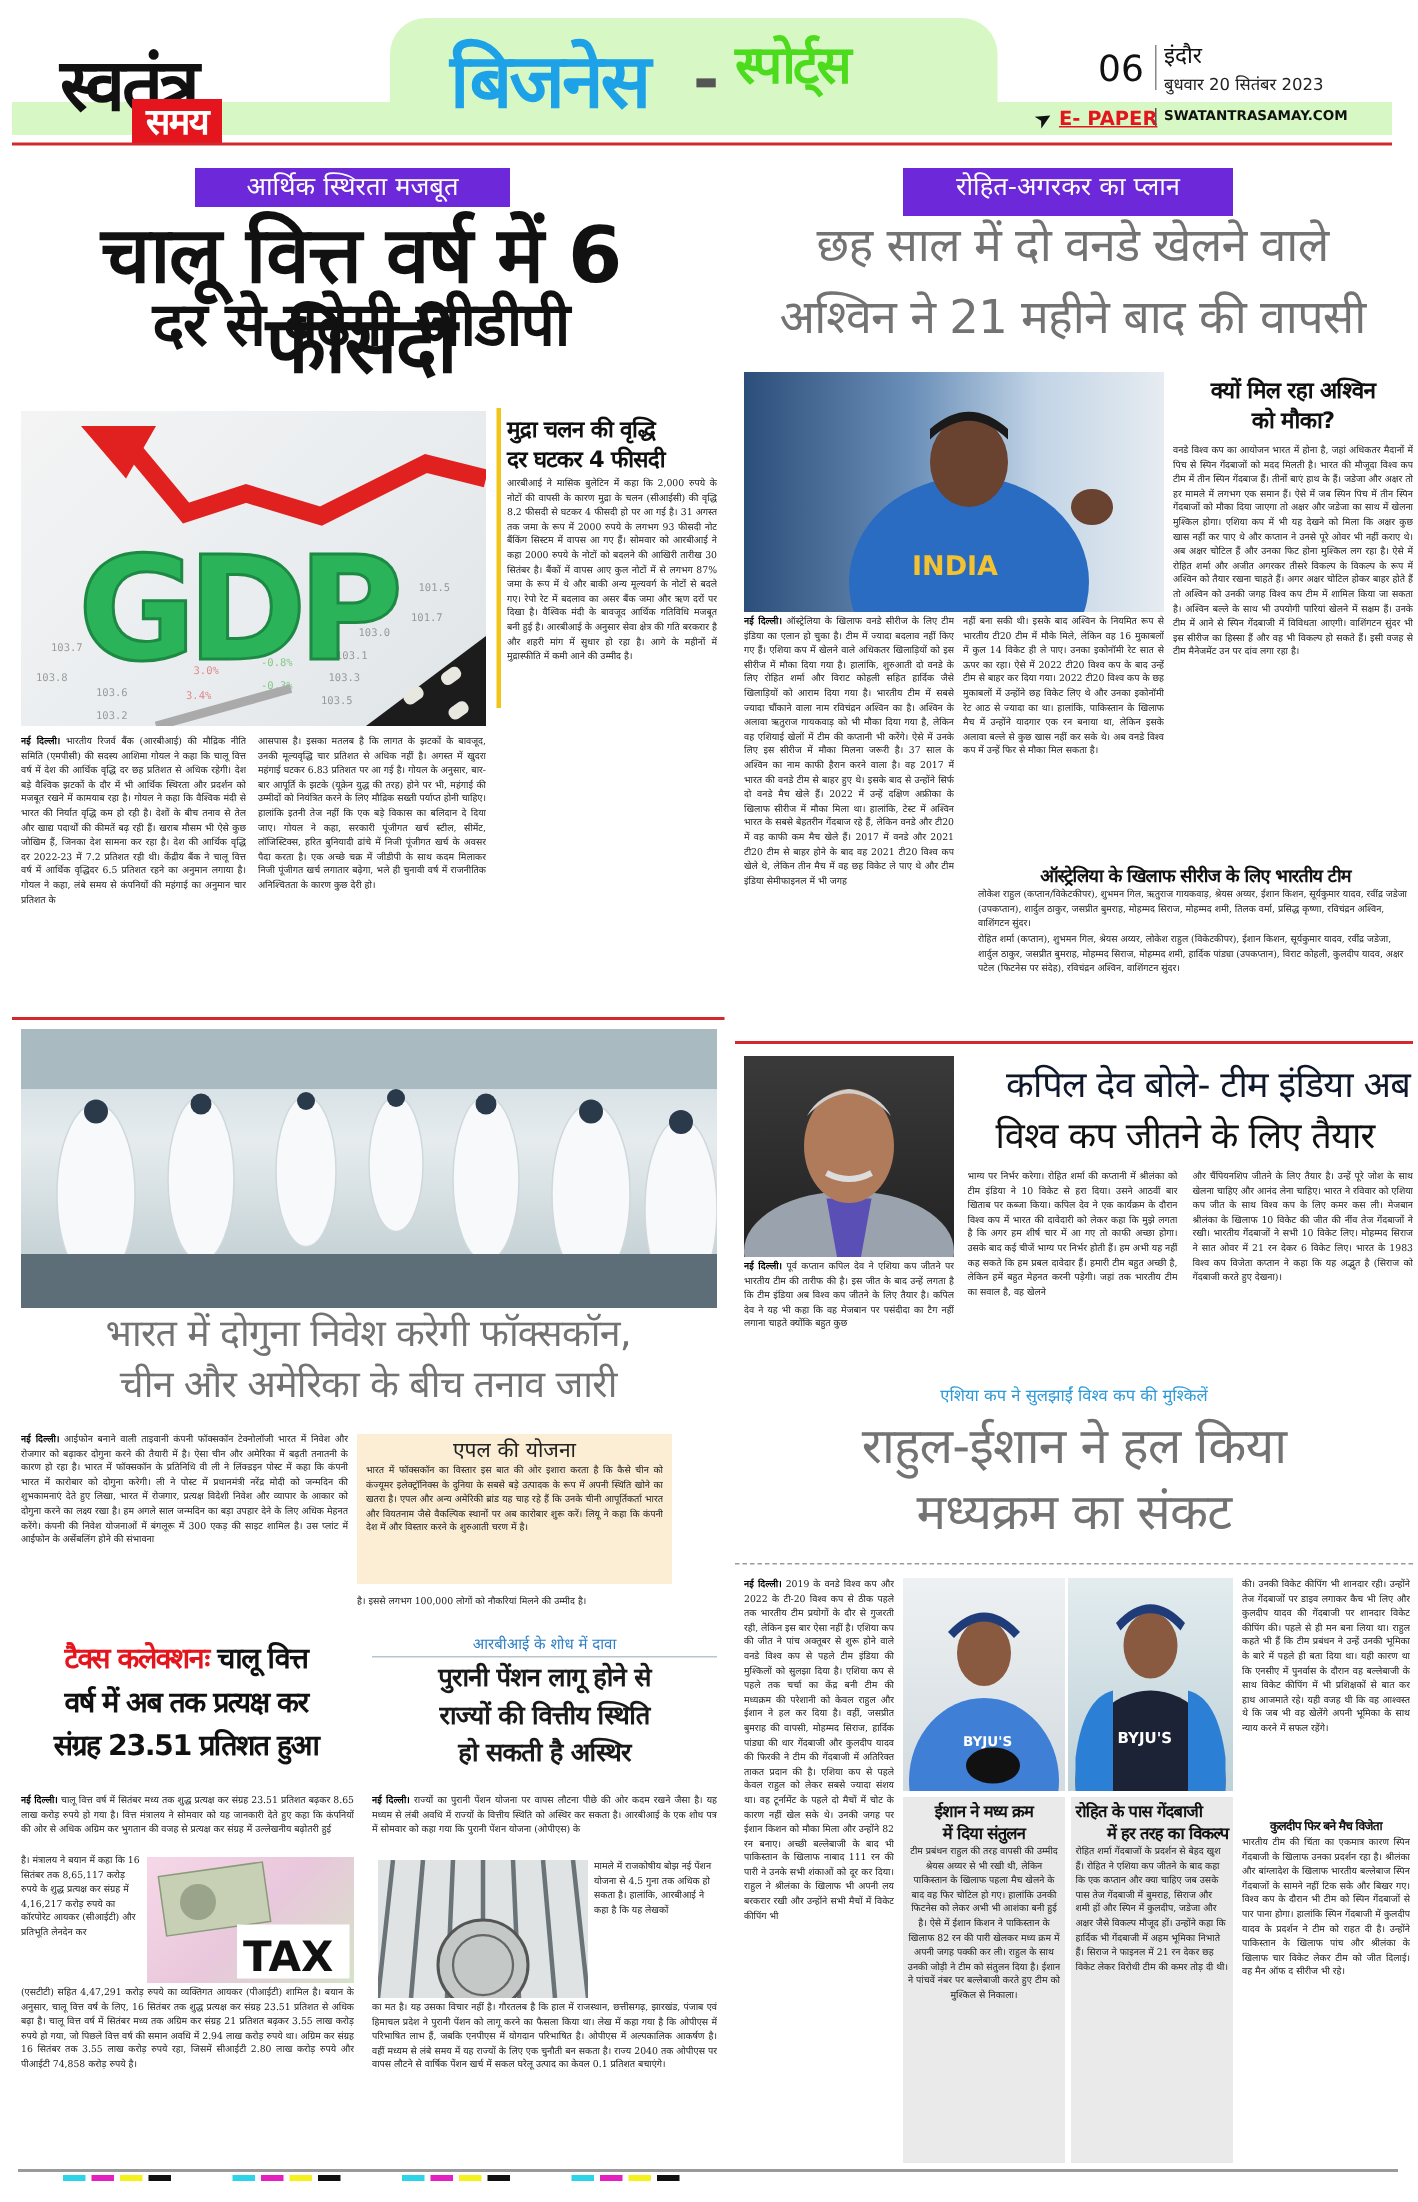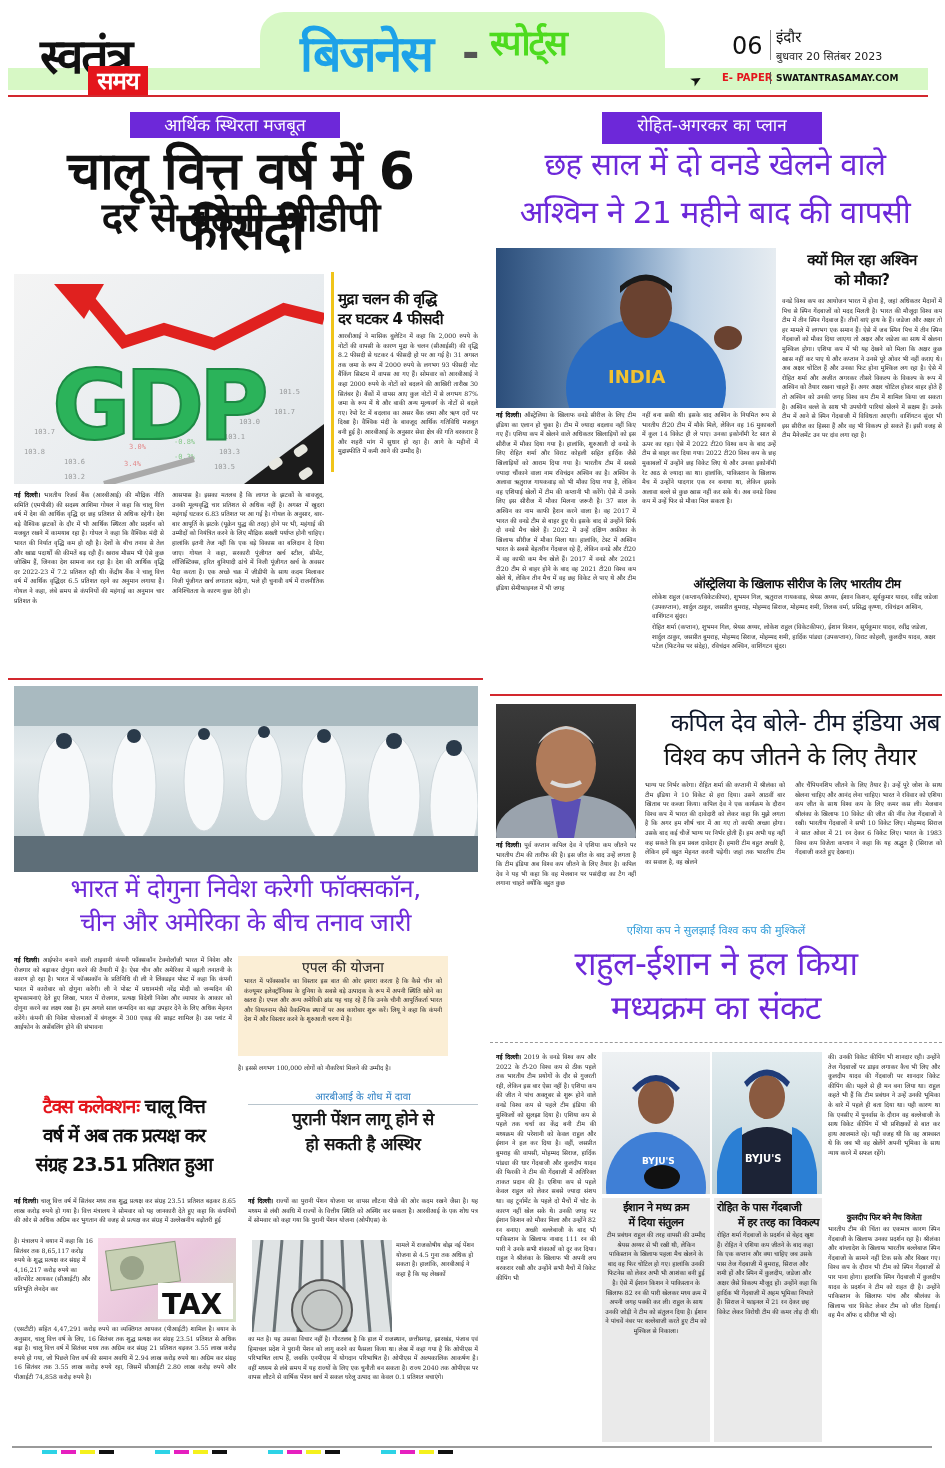--- a/index.html
+++ b/index.html
@@ -2,40 +2,40 @@
 <html><head>
 <meta charset="utf-8">
 <style>
   * { box-sizing: border-box; margin: 0; padding: 0; }
   html, body { width: 945px; height: 1468px; background: #fff; overflow: hidden; }
   body { font-family: "DejaVu Sans", sans-serif; color: #111; position: relative; }
   .abs { position: absolute; }
   .body-text { font-family: "DejaVu Serif", serif; font-size: 6.2px; line-height: 9.6px; color: #222; text-align: justify; overflow: hidden; }
   .body-text b { font-weight: bold; color: #000; }
   .hl-bold { font-family: "DejaVu Sans", sans-serif; font-weight: bold; color: #111; letter-spacing: -1px; text-align: center; line-height: 1.15; }
-  .hl-light { font-family: "DejaVu Sans", sans-serif; font-weight: normal; color: #6d28d9; text-align: center; line-height: 1.2; letter-spacing: -0.5px; }
+  .hl-light { font-family: "DejaVu Sans", sans-serif; font-weight: normal; color: #737373; text-align: center; line-height: 1.2; letter-spacing: -0.5px; }
   .kicker-red { background: #6d28d9; color: #fff; text-align: center; font-family: "DejaVu Sans", sans-serif; }
   .rule-red { background: #d3282e; height: 2px; }
   .rule-grey { background: #9a9a9a; height: 2px; }
   .photo { overflow: hidden; }
   .sub-hl { font-family: "DejaVu Sans", sans-serif; font-weight: bold; text-align: center; color: #111; letter-spacing: -0.5px; }
   
   #logo-top { left: 40px; top: 22px; font-size: 48px; font-weight: bold; letter-spacing: -2px; color: #111; font-family: Liberation Serif, serif; }
   #logo-bottom { left: 88px; top: 66px; width: 60px; height: 30px; background: #e4151c; color: #fff; font-size: 24px; font-weight: bold; text-align: center; line-height: 30px; font-family: "DejaVu Sans", sans-serif; letter-spacing: -1px; }
   #green-band { left: 8px; top: 68px; width: 920px; height: 22px; background: #d7f8c5; }
   #green-tab { left: 260px; top: 12px; width: 405px; height: 78px; background: #d7f8c5; border-radius: 24px 24px 0 0; }
   #section-a { left: 300px; top: 18px; font-size: 50px; font-weight: bold; color: #1da2e8; letter-spacing: -2px; }
   #section-dash { left: 462px; top: 28px; font-size: 42px; font-weight: bold; color: #555; }
   #section-b { left: 490px; top: 18px; font-size: 35px; font-weight: bold; color: #4ddb1e; letter-spacing: -2px; }
   #page-num { left: 732px; top: 32px; font-size: 24px; color: #111; }
   #vsep { left: 770px; top: 30px; width: 1px; height: 30px; background: #888; }
   #city { left: 776px; top: 26px; font-size: 15px; color: #111; }
   #dateline { left: 776px; top: 48px; font-size: 11px; color: #222; }
   #epaper-arrow { left: 690px; top: 72px; font-size: 14px; color: #111; transform: rotate(-30deg); }
-  #epaper { left: 722px; top: 72px; font-size: 10px; color: #e4151c; font-weight: bold; }
+  #epaper { left: 706px; top: 72px; font-size: 13px; color: #e4151c; font-weight: bold; text-decoration: underline; }
   #vsep2 { left: 770px; top: 72px; width: 1px; height: 12px; background: #555; }
   #site { left: 776px; top: 73px; font-size: 9px; font-weight: bold; color: #111; }
   #mast-rule { left: 8px; top: 95px; width: 920px; height: 2px; background: #d3282e; }
 </style>
 </head>
 <body>
 
 <div id="green-band" class="abs"></div>
 <div id="green-tab" class="abs"></div>
 <div id="logo-top" class="abs">स्वतंत्र</div>
@@ -80,21 +80,21 @@
     <text x="38" y="165" font-family="DejaVu Sans, sans-serif" font-weight="bold" font-size="96" fill="#2bb35a" stroke="#1d8a44" stroke-width="2" letter-spacing="-6">GDP</text>
     <polygon points="230,210 310,150 310,210" fill="#1c1c1c"></polygon>
     <rect x="255" y="185" width="14" height="9" rx="4" fill="#e8e8e0" transform="rotate(-35 262 190)"></rect>
     <rect x="280" y="172" width="14" height="9" rx="4" fill="#e8e8e0" transform="rotate(-35 287 177)"></rect>
     <rect x="285" y="195" width="14" height="9" rx="4" fill="#e8e8e0" transform="rotate(-35 292 200)"></rect>
     <line x1="90" y1="210" x2="180" y2="185" stroke="#aaa" stroke-width="6"></line>
   </svg>
 </div>
 
 <div class="abs" style="left:331px;top:272px;width:3px;height:200px;background:#f0c419;"></div>
-<div class="abs" style="left:338px;top:289px;width:140px;">
+<div class="abs" style="left:338px;top:276px;width:140px;">
   <div class="sub-hl" style="font-size:15px;text-align:left;line-height:20px;">मुद्रा चलन की वृद्धि</div>
   <div class="sub-hl" style="font-size:15px;text-align:left;line-height:20px;">दर घटकर 4 फीसदी</div>
   <div class="body-text" style="height:160px;margin-top:2px;">आरबीआई ने मासिक बुलेटिन में कहा कि 2,000 रुपये के नोटों की वापसी के कारण मुद्रा के चलन (सीआईसी) की वृद्धि 8.2 फीसदी से घटकर 4 फीसदी हो पर आ गई है। 31 अगस्त तक जमा के रूप में 2000 रुपये के लगभग 93 फीसदी नोट बैंकिंग सिस्टम में वापस आ गए हैं। सोमवार को आरबीआई ने कहा 2000 रुपये के नोटों को बदलने की आखिरी तारीख 30 सितंबर है। बैंकों में वापस आए कुल नोटों में से लगभग 87% जमा के रूप में थे और बाकी अन्य मूल्यवर्ग के नोटों से बदले गए। रेपो रेट में बदलाव का असर बैंक जमा और ऋण दरों पर दिखा है। वैश्विक मंदी के बावजूद आर्थिक गतिविधि मजबूत बनी हुई है। आरबीआई के अनुसार सेवा क्षेत्र की गति बरकरार है और शहरी मांग में सुधार हो रहा है। आगे के महीनों में मुद्रास्फीति में कमी आने की उम्मीद है।</div>
 </div>
 
 <div class="abs body-text" style="left:14px;top:490px;width:150px;height:180px;"><b>नई दिल्ली।</b> <span>भारतीय रिजर्व बैंक (आरबीआई) की मौद्रिक नीति समिति (एमपीसी) की सदस्य आशिमा गोयल ने कहा कि चालू वित्त वर्ष में देश की आर्थिक वृद्धि दर छह प्रतिशत से अधिक रहेगी। देश बड़े वैश्विक झटकों के दौर में भी आर्थिक स्थिरता और प्रदर्शन को मजबूत रखने में कामयाब रहा है। गोयल ने कहा कि वैश्विक मंदी से भारत की निर्यात वृद्धि कम हो रही है। देशों के बीच तनाव से तेल और खाद्य पदार्थों की कीमतें बढ़ रही हैं। खराब मौसम भी ऐसे कुछ जोखिम हैं, जिनका देश सामना कर रहा है। देश की आर्थिक वृद्धि दर 2022-23 में 7.2 प्रतिशत रही थी। केंद्रीय बैंक ने चालू वित्त वर्ष में आर्थिक वृद्धिदर 6.5 प्रतिशत रहने का अनुमान लगाया है। गोयल ने कहा, लंबे समय से कंपनियों की महंगाई का अनुमान चार प्रतिशत के</span></div>
 <div class="abs body-text" style="left:172px;top:490px;width:152px;height:180px;">आसपास है। इसका मतलब है कि लागत के झटकों के बावजूद, उनकी मूल्यवृद्धि चार प्रतिशत से अधिक नहीं है। अगस्त में खुदरा महंगाई घटकर 6.83 प्रतिशत पर आ गई है। गोयल के अनुसार, बार-बार आपूर्ति के झटके (यूक्रेन युद्ध की तरह) होने पर भी, महंगाई की उम्मीदों को नियंत्रित करने के लिए मौद्रिक सख्ती पर्याप्त होनी चाहिए। हालांकि इतनी तेज नहीं कि एक बड़े विकास का बलिदान दे दिया जाए। गोयल ने कहा, सरकारी पूंजीगत खर्च स्टील, सीमेंट, लॉजिस्टिक्स, हरित बुनियादी ढांचे में निजी पूंजीगत खर्च के अवसर पैदा करता है। एक अच्छे चक्र में जीडीपी के साथ कदम मिलाकर निजी पूंजीगत खर्च लगातार बढ़ेगा, भले ही चुनावी वर्ष में राजनीतिक अनिश्चितता के कारण कुछ देरी हो।</div>
 <div class="abs rule-red" style="left:8px;top:678px;width:475px;"></div>
 
 <div class="abs photo" style="left:14px;top:686px;width:464px;height:186px;background:linear-gradient(180deg,#c9d6dc 0%,#e6ecee 40%,#b8c7cc 100%);">
@@ -146,20 +146,21 @@
     <circle cx="34" cy="30" r="12" fill="#9aa48a"></circle>
     <rect x="60" y="45" width="75" height="36" fill="#fff"></rect>
     <text x="64" y="76" font-family="DejaVu Sans, sans-serif" font-weight="bold" font-size="28" fill="#111">TAX</text>
   </svg>
 </div>
 <div class="abs body-text" style="left:14px;top:1324px;width:222px;height:116px;">(एसटीटी) सहित 4,47,291 करोड़ रुपये का व्यक्तिगत आयकर (पीआईटी) शामिल है। बयान के अनुसार, चालू वित्त वर्ष के लिए, 16 सितंबर तक शुद्ध प्रत्यक्ष कर संग्रह 23.51 प्रतिशत से अधिक बढ़ा है। चालू वित्त वर्ष में सितंबर मध्य तक अग्रिम कर संग्रह 21 प्रतिशत बढ़कर 3.55 लाख करोड़ रुपये हो गया, जो पिछले वित्त वर्ष की समान अवधि में 2.94 लाख करोड़ रुपये था। अग्रिम कर संग्रह 16 सितंबर तक 3.55 लाख करोड़ रुपये रहा, जिसमें सीआईटी 2.80 लाख करोड़ रुपये और पीआईटी 74,858 करोड़ रुपये है।</div>
 
 <div class="abs" style="left:248px;top:1090px;width:230px;font-size:10px;color:#2d7fc4;text-align:center;border-bottom:1px solid #b8c4cc;line-height:14px;">आरबीआई के शोध में दावा</div>
 <div class="abs hl-light" style="left:248px;top:1107px;width:230px;font-size:17px;line-height:25px;font-weight:bold;color:#1a1a1a;">
   <div>पुरानी पेंशन लागू होने से</div>
+  <div>राज्यों की वित्तीय स्थिति</div>
   <div>हो सकती है अस्थिर</div>
 </div>
 <div class="abs body-text" style="left:248px;top:1196px;width:230px;height:38px;"><b>नई दिल्ली।</b> <span>राज्यों का पुरानी पेंशन योजना पर वापस लौटना पीछे की ओर कदम रखने जैसा है। यह मध्यम से लंबी अवधि में राज्यों के वित्तीय स्थिति को अस्थिर कर सकता है। आरबीआई के एक शोध पत्र में सोमवार को कहा गया कि पुरानी पेंशन योजना (ओपीएस) के</span></div>
 <div class="abs photo" style="left:252px;top:1240px;width:140px;height:92px;background:#dfe3e4;">
   <svg width="140" height="92" viewBox="0 0 140 92">
     <g stroke="#6a7377" stroke-width="3">
       <line x1="10" y1="0" x2="0" y2="92"></line>
         <line x1="30" y1="0" x2="22" y2="92"></line>
         <line x1="50" y1="0" x2="46" y2="92"></line>
       <line x1="70" y1="0" x2="70" y2="92"></line>

